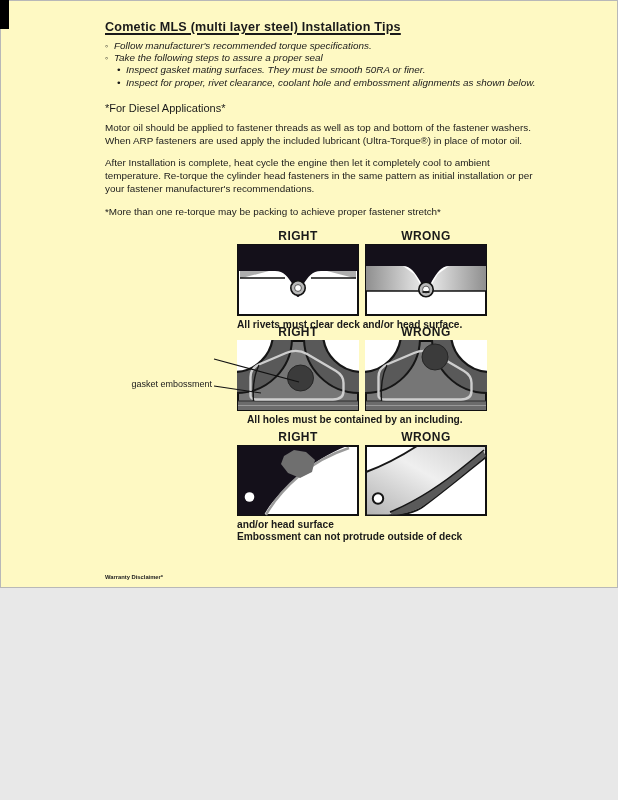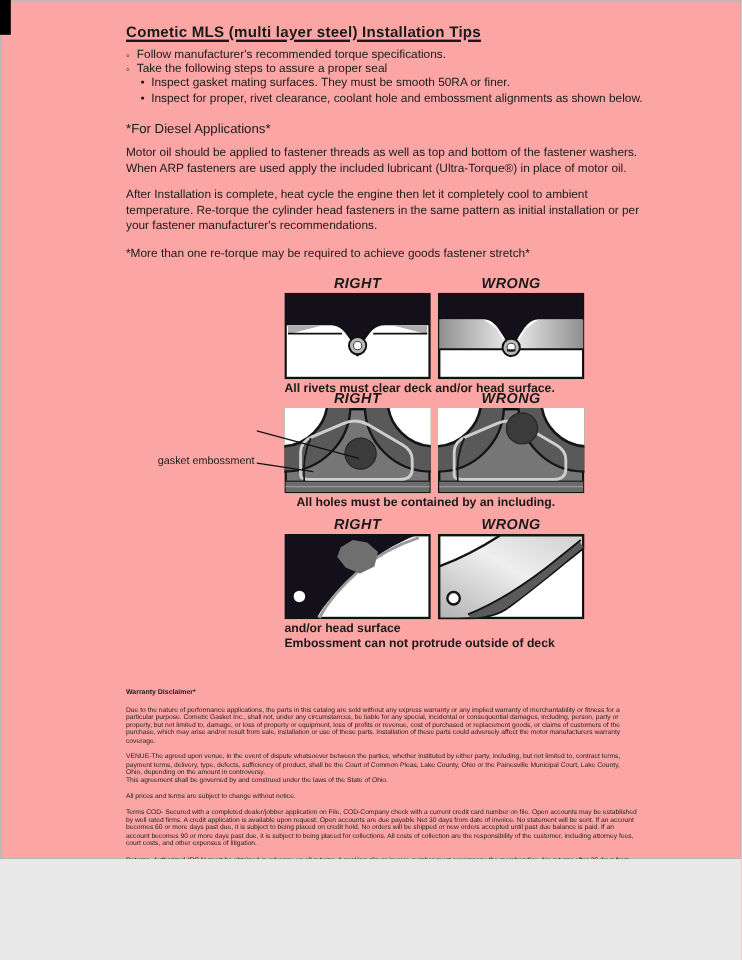--- a/index.html
+++ b/index.html
@@ -1,43 +1,43 @@
 <!DOCTYPE html>
 <html><head>
 <meta charset="utf-8">
 <style>
   html,body{margin:0;padding:0;background:#e8e8e8;}
   .page{
     position:relative;
-    width:618px;height:716px;
+    width:618px;height:588px;
     margin:0 auto;
-    background:#fca5a5;
+    background:#fef9c3;
     font-family:"Liberation Sans","DejaVu Sans",sans-serif;
     color:#1a1a1a;
     box-shadow: inset 0 0 0 1px #b8b8b8;
     overflow:hidden;
   }
   .corner-mark{position:absolute;left:0;top:0;width:9px;height:29px;background:#000;}
   .content{position:absolute;left:105px;top:20px;width:450px;}
   .doc-title{
     font-size:12.6px;font-weight:bold;letter-spacing:.2px;
     text-decoration:underline;text-decoration-thickness:1.5px;text-underline-offset:2px;
     margin:0 0 6px 0;
   }
-  ul.tips{list-style:none;margin:0;padding:0;font-size:9.9px;}
+  ul.tips{list-style:none;margin:0;padding:0;font-size:9.9px;font-style:italic;}
   ul.tips li{line-height:12.2px;position:relative;padding-left:9px;}
   ul.tips li.lvl1::before{content:"◦";position:absolute;left:0;top:0;font-size:9px;}
   ul.tips li.lvl2{margin-left:12px;}
   ul.tips li.lvl2::before{content:"•";position:absolute;left:0;top:0;}
   .diesel-heading{font-size:11px;font-weight:normal;margin:13px 0 7px 0;}
   .body-para{font-size:9.9px;line-height:13px;margin:0 0 9px 0;width:442px;}
   .note-line{font-size:9.9px;margin-top:11px;}
   
   .diag-row{position:absolute;left:237px;width:260px;}
-  .panels{display:flex;gap:6px;font-style:italic;}
+  .panels{display:flex;gap:6px;}
   .fig{width:122px;}
   .fig-label{font-size:12px;font-weight:bold;letter-spacing:.4px;text-align:center;line-height:13px;margin-bottom:1px;}
   .fig svg{display:block;}
   .caption{font-size:10.2px;font-weight:bold;line-height:11.5px;margin-top:3px;}
   .side-labels{position:absolute;left:115px;top:349px;width:97px;text-align:right;font-size:9px;line-height:10.5px;}
   .side-label-2{position:absolute;left:115px;top:379px;width:97px;text-align:right;font-size:9px;line-height:10.5px;}
   .leader-overlay{position:absolute;left:115px;top:345px;pointer-events:none;}
   
   .fineprint{position:absolute;left:105px;top:574px;width:426px;font-size:5.6px;line-height:6.6px;color:#222;}
   .fineprint .fp-head{font-weight:bold;font-size:5.8px;margin-bottom:8px;}
@@ -56,21 +56,21 @@
     <ul class="tips">
       <li class="lvl1">Follow manufacturer's recommended torque specifications.</li>
       <li class="lvl1">Take the following steps to assure a proper seal</li>
       <li class="lvl2">Inspect gasket mating surfaces.  They must be smooth 50RA or finer.</li>
       <li class="lvl2">Inspect for proper, rivet clearance, coolant hole and embossment alignments as shown below.</li>
     </ul>
 
     <div class="diesel-heading">*For Diesel Applications*</div>
     <p class="body-para">Motor oil should be applied to fastener threads as well as top and bottom of the fastener washers. When ARP fasteners are used apply the included lubricant (Ultra-Torque®) in place of motor oil.</p>
     <p class="body-para">After Installation is complete, heat cycle the engine then let it completely cool to ambient temperature. Re-torque the cylinder head fasteners in the same pattern as initial installation or per your fastener manufacturer's recommendations.</p>
-    <div class="note-line">*More than one re-torque may be required to achieve goods fastener stretch*</div>
+    <div class="note-line">*More than one re-torque may be packing to achieve proper fastener stretch*</div>
   </div>
 
   <div class="diag-row" style="top:230px;">
     <div class="panels">
       <div class="fig">
         <div class="fig-label">RIGHT</div>
         <svg width="122" height="72" viewBox="0 0 122 72">
           <rect x="1" y="1" width="120" height="70" fill="#ffffff" stroke="#111" stroke-width="2"></rect>
           <path d="M1,1 H121 V27 H84 C75,27 71,33 66,41 C63,46 64,53 61,53 C58,53 59,46 56,41 C51,33 47,27 38,27 H1 Z" fill="#14101a"></path>
           <polygon points="3,27 32,27 3,34.5" fill="#adadad"></polygon>

